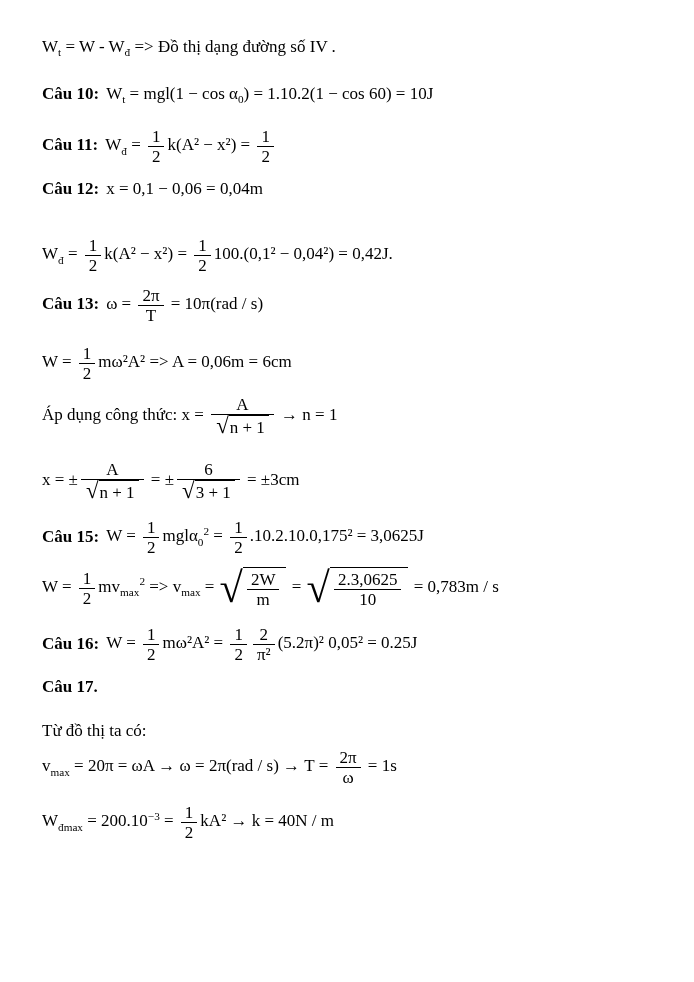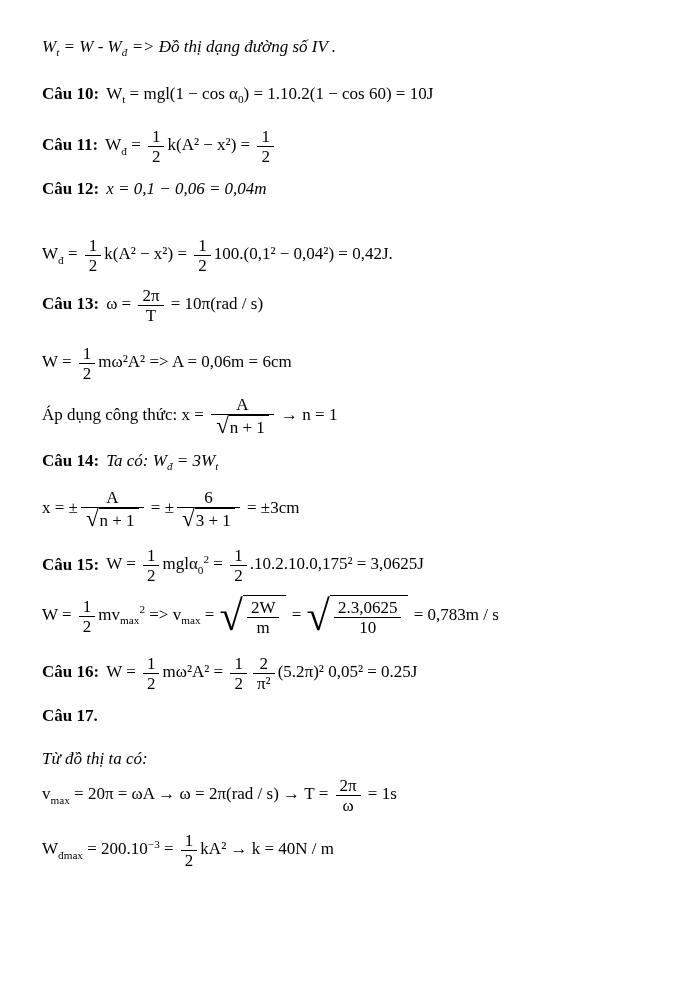--- a/index.html
+++ b/index.html
@@ -5,36 +5,36 @@
   html,body{margin:0;padding:0;background:#ffffff}
   .page{
     width:694px;height:982px;box-sizing:border-box;
     padding:36px 22px 0 42px;
     font-family:"Liberation Serif", serif;
     font-size:17px;line-height:1.25;color:#000;
     background:#fff;overflow:hidden;
   }
   .line{margin:0;white-space:nowrap}
   .qlabel{font-weight:700;margin-right:7px}
-  .it{font-style:italic}
+  .it{}
   sub{font-size:66%;line-height:0}
   sup{font-size:66%;line-height:0}
   .frac{
     display:inline-flex;flex-direction:column;align-items:center;
     vertical-align:middle;margin:0 3px;line-height:1.12;text-align:center;
   }
   .frac>.num{align-self:stretch;border-bottom:1.3px solid #000;padding:0 4px}
   .frac>.den{padding:0 4px;display:inline-flex;justify-content:center;align-items:center}
   .sqrt{display:inline-flex;align-items:stretch;vertical-align:middle;margin:0 1px}
   .rsign{display:flex;align-items:center;line-height:.72;font-size:1.35em}
   .rsign.tall{font-size:2.5em;line-height:.8}
   .rbody{border-top:1.3px solid #000;display:inline-flex;align-items:center;padding:2px 4px 0 1px}
   .g5{margin-bottom:22px}.g7{margin-bottom:7px}.g9{margin-bottom:19px}
   .g10{margin-bottom:10px}.g11{margin-bottom:11px}.g12{margin-bottom:12px}
-  .g13{margin-bottom:13px}.g16{margin-bottom:16px}.g17{margin-bottom:17px}
+  .g13{margin-bottom:23px}.g16{margin-bottom:16px}.g17{margin-bottom:17px}
   .g22{margin-bottom:22px}.g23{margin-bottom:37px}.g26{margin-bottom:26px}
 </style>
 </head>
 <body>
 
 <div class="page">
 
   <p class="line it g26"><span>W</span><sub>t</sub><span> = W - W</span><sub>đ</sub><span> =&gt; Đồ thị dạng đường số IV .</span></p>
 
   <p class="line g22"><b class="qlabel">Câu 10:</b><span>W</span><sub>t</sub><span> = mgl(1 − cos α</span><sub>0</sub><span>) = 1.10.2(1 − cos 60) = 10J</span></p>
@@ -70,21 +70,20 @@
   <p class="line g13"><span>Áp dụng công thức: </span><span>x = </span><span class="frac">
         <span class="num">A</span>
         <span class="den">
           <span class="sqrt">
             <span class="rsign">√</span>
             <span class="rbody">n + 1</span>
           </span>
         </span>
       </span><span> → n = 1</span></p>
 
-  <p class="line g17"><b class="qlabel">Câu 14:</b><span class="it"><span>Ta có: W</span><sub>đ</sub><span> = 3W</span><sub>t</sub></span></p>
 
   <p class="line g16"><span>x = ±</span><span class="frac">
         <span class="num">A</span>
         <span class="den">
           <span class="sqrt">
             <span class="rsign">√</span>
             <span class="rbody">n + 1</span>
           </span>
         </span>
       </span><span> = ±</span><span class="frac">

